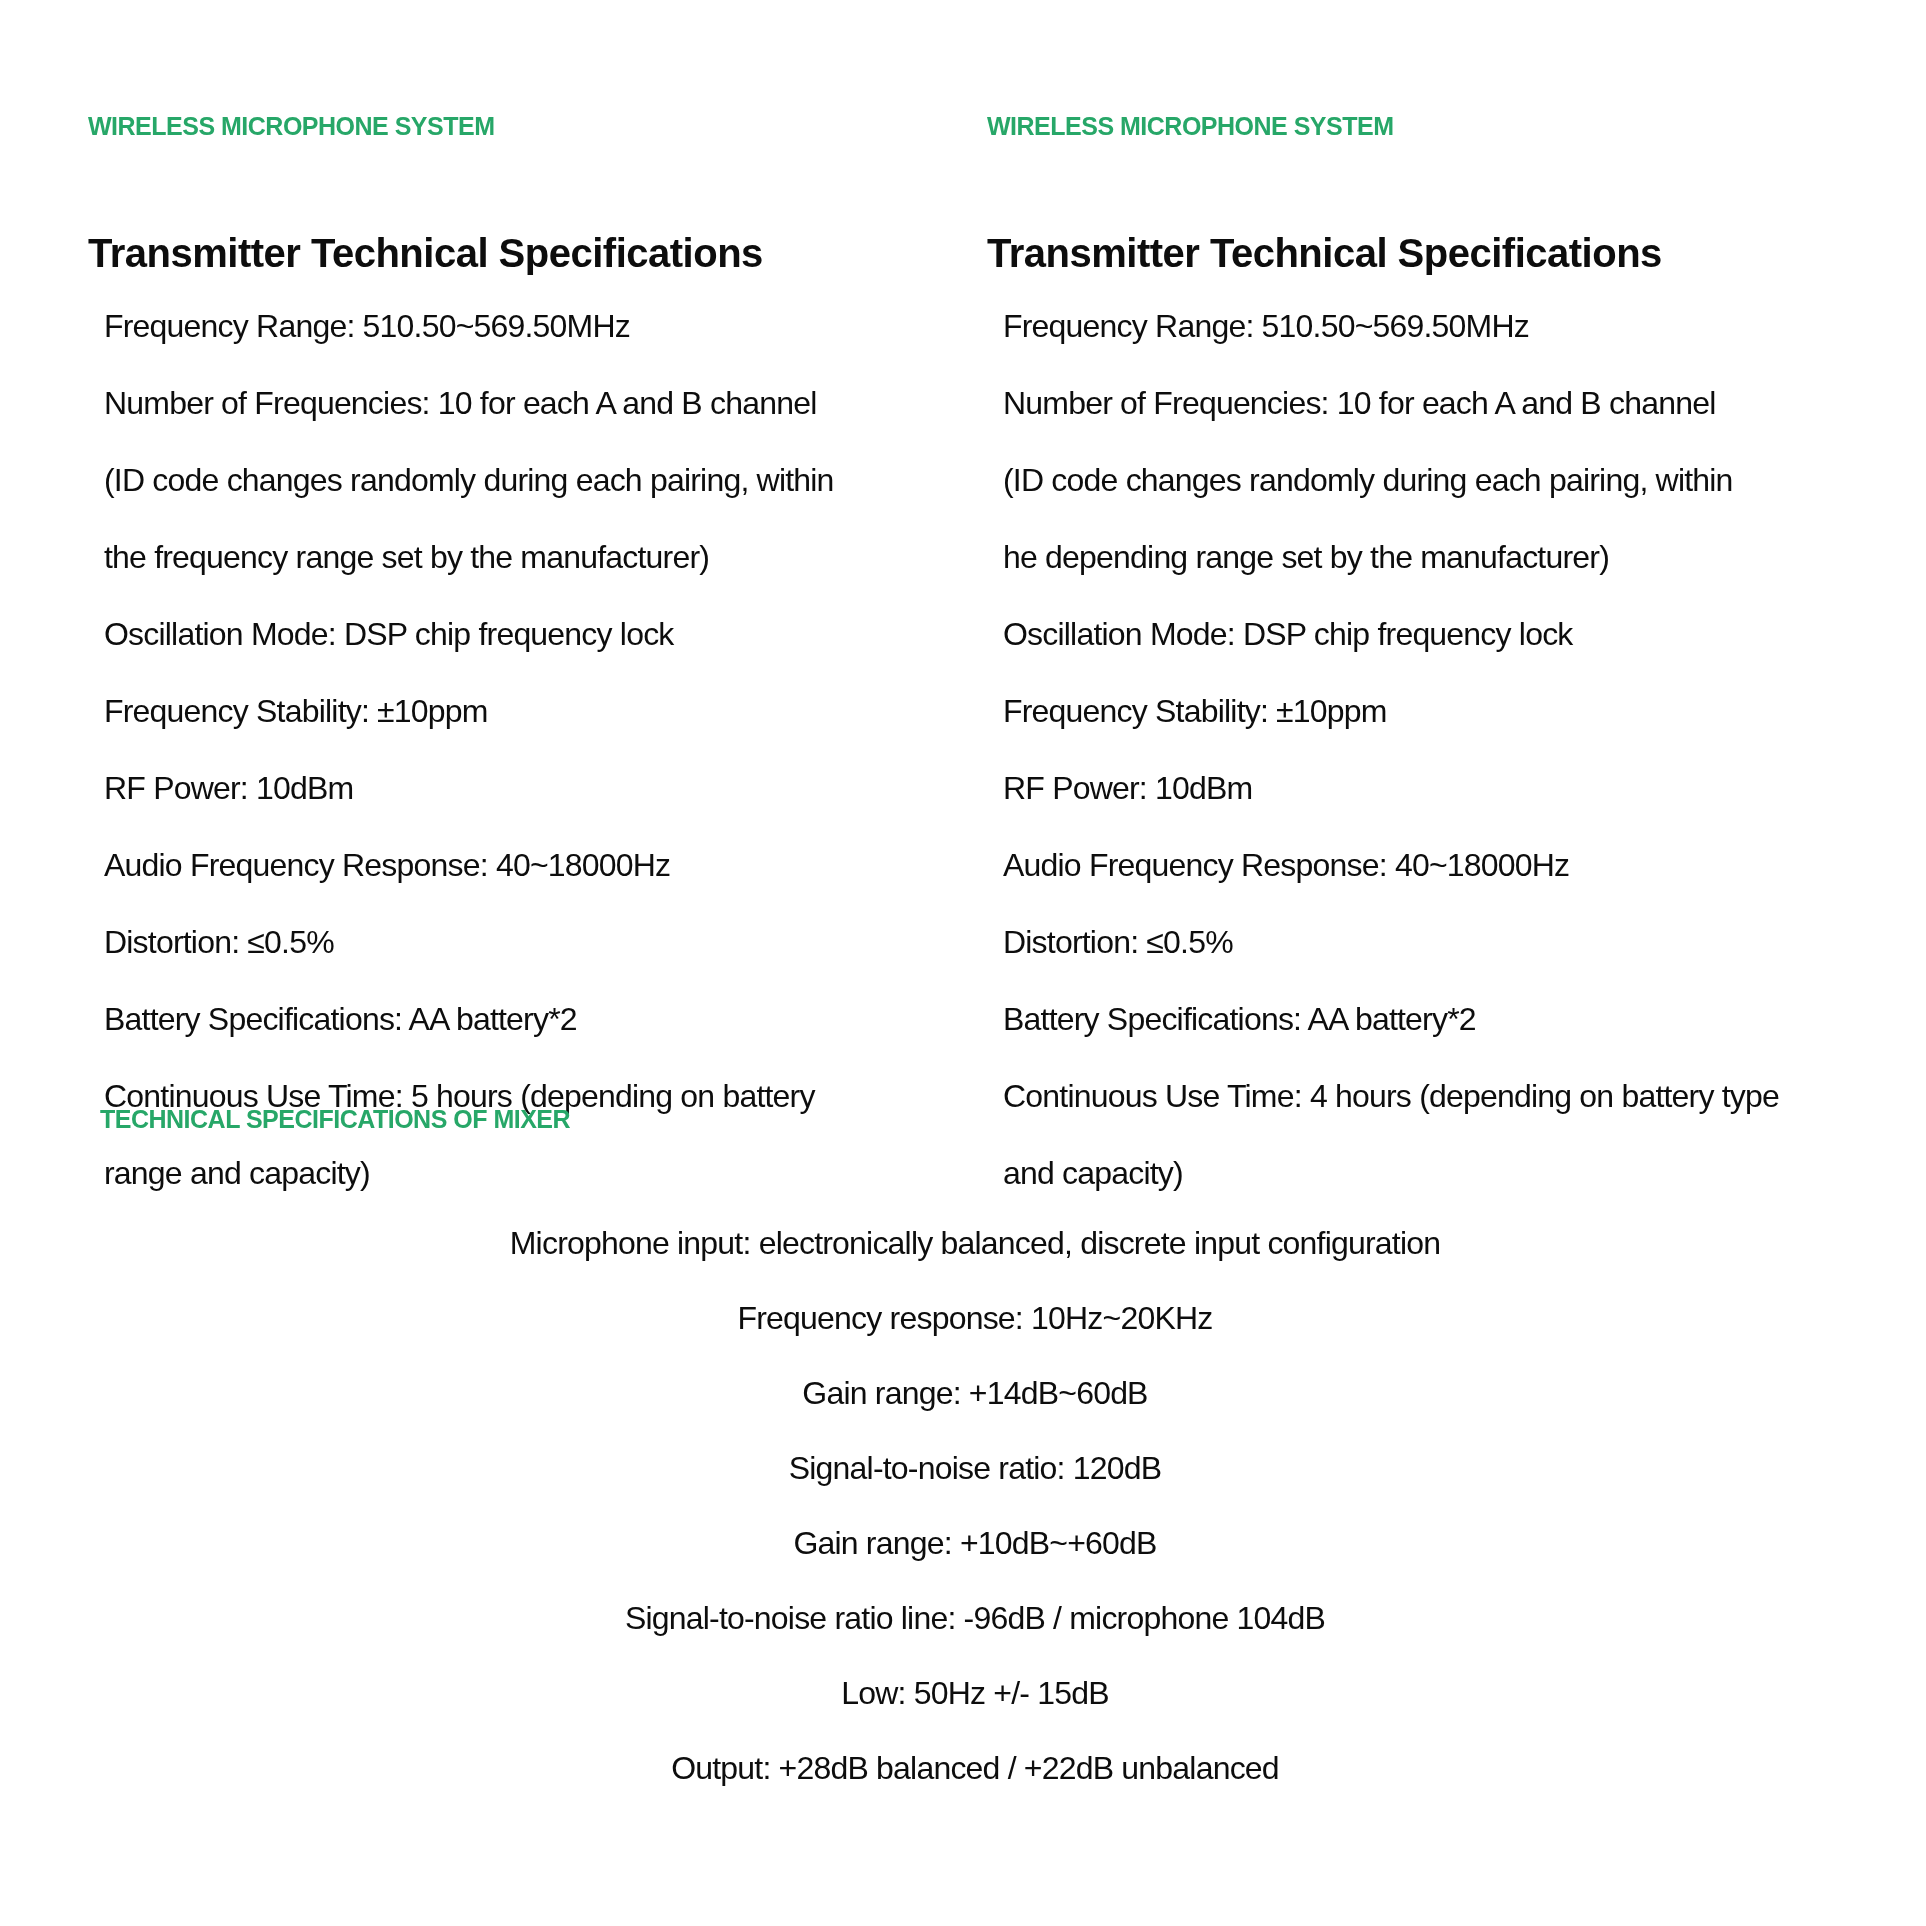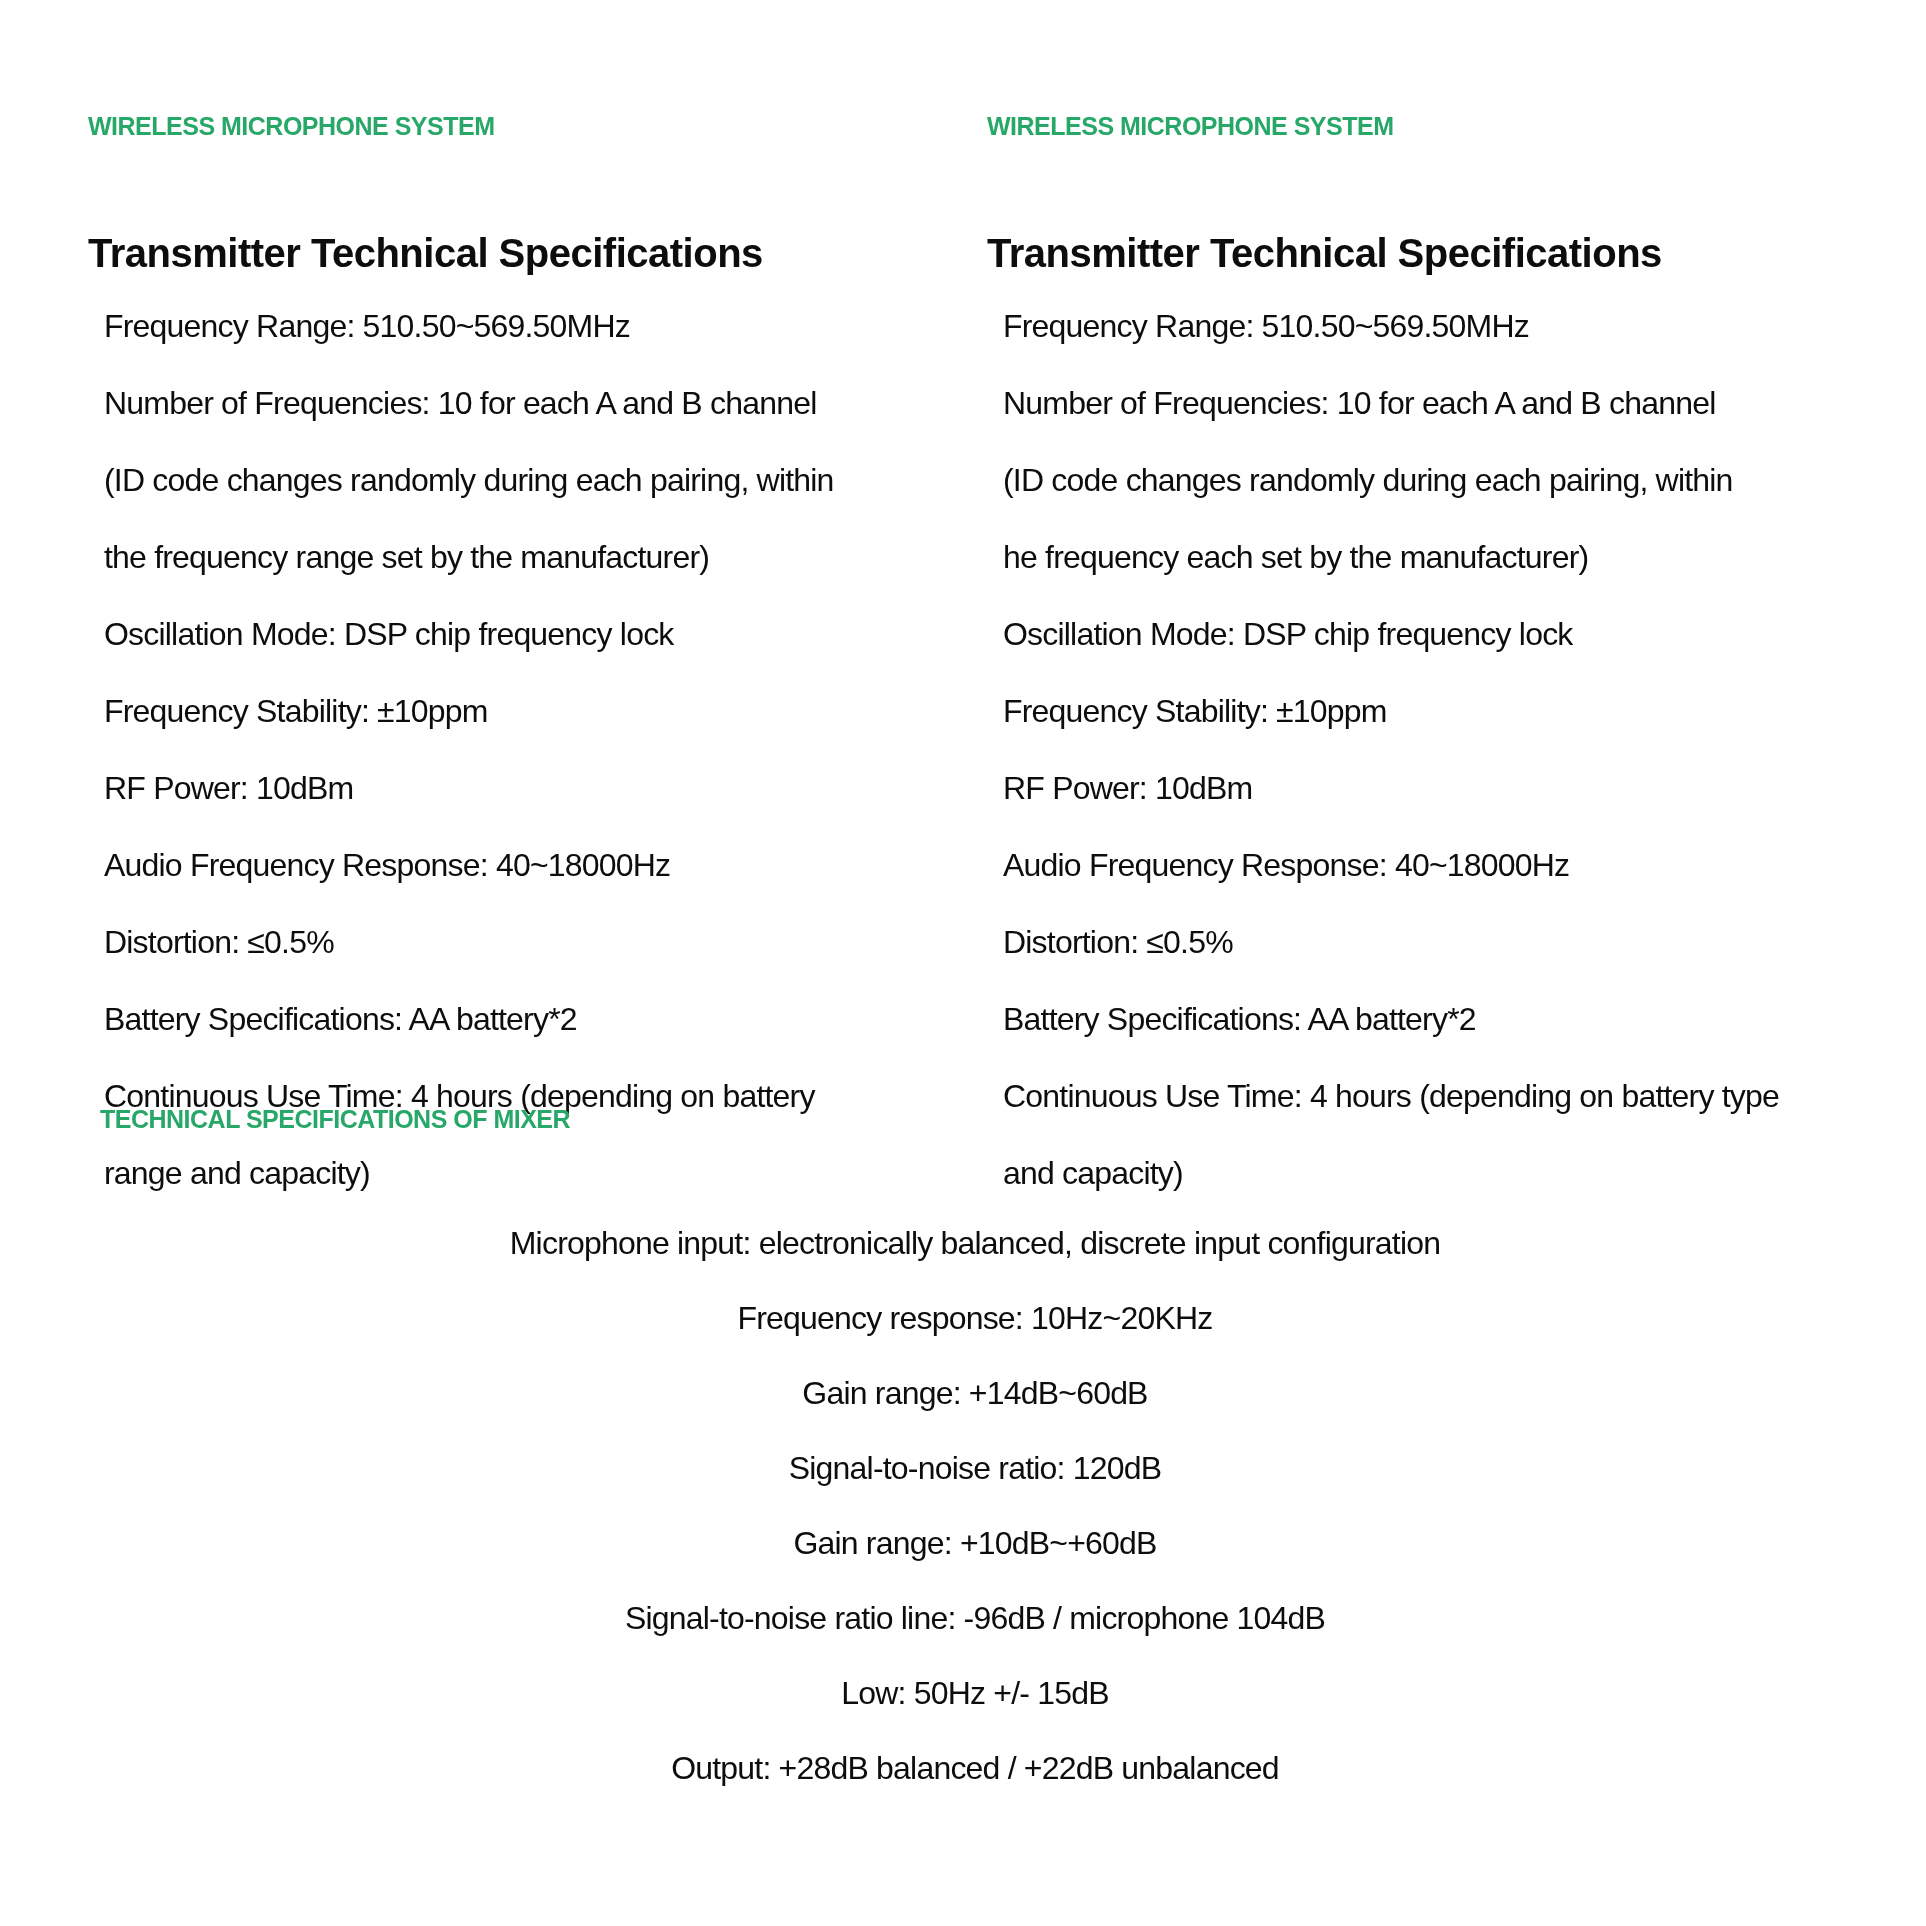--- a/index.html
+++ b/index.html
@@ -77,33 +77,33 @@
       <p class="spec-line">Frequency Range: 510.50~569.50MHz</p>
       <p class="spec-line">Number of Frequencies: 10 for each A and B channel</p>
       <p class="spec-line">(ID code changes randomly during each pairing, within</p>
       <p class="spec-line">the frequency range set by the manufacturer)</p>
       <p class="spec-line">Oscillation Mode: DSP chip frequency lock</p>
       <p class="spec-line">Frequency Stability: ±10ppm</p>
       <p class="spec-line">RF Power: 10dBm</p>
       <p class="spec-line">Audio Frequency Response: 40~18000Hz</p>
       <p class="spec-line">Distortion: ≤0.5%</p>
       <p class="spec-line">Battery Specifications: AA battery*2</p>
-      <p class="spec-line">Continuous Use Time: 4 hours (depending on battery</p>
+      <p class="spec-line">Continuous Use Time: 5 hours (depending on battery</p>
       <p class="spec-line">range and capacity)</p>
     </div>
 </section>
 
 <section class="column column-right">
   <h1 class="green-heading">WIRELESS MICROPHONE SYSTEM</h1>
   <h2 class="subheading">Transmitter Technical Specifications</h2>
   <div class="spec-lines">
       <p class="spec-line">Frequency Range: 510.50~569.50MHz</p>
       <p class="spec-line">Number of Frequencies: 10 for each A and B channel</p>
       <p class="spec-line">(ID code changes randomly during each pairing, within</p>
-      <p class="spec-line">he frequency each set by the manufacturer)</p>
+      <p class="spec-line">he depending range set by the manufacturer)</p>
       <p class="spec-line">Oscillation Mode: DSP chip frequency lock</p>
       <p class="spec-line">Frequency Stability: ±10ppm</p>
       <p class="spec-line">RF Power: 10dBm</p>
       <p class="spec-line">Audio Frequency Response: 40~18000Hz</p>
       <p class="spec-line">Distortion: ≤0.5%</p>
       <p class="spec-line">Battery Specifications: AA battery*2</p>
       <p class="spec-line">Continuous Use Time: 4 hours (depending on battery type</p>
       <p class="spec-line">and capacity)</p>
     </div>
 </section>

